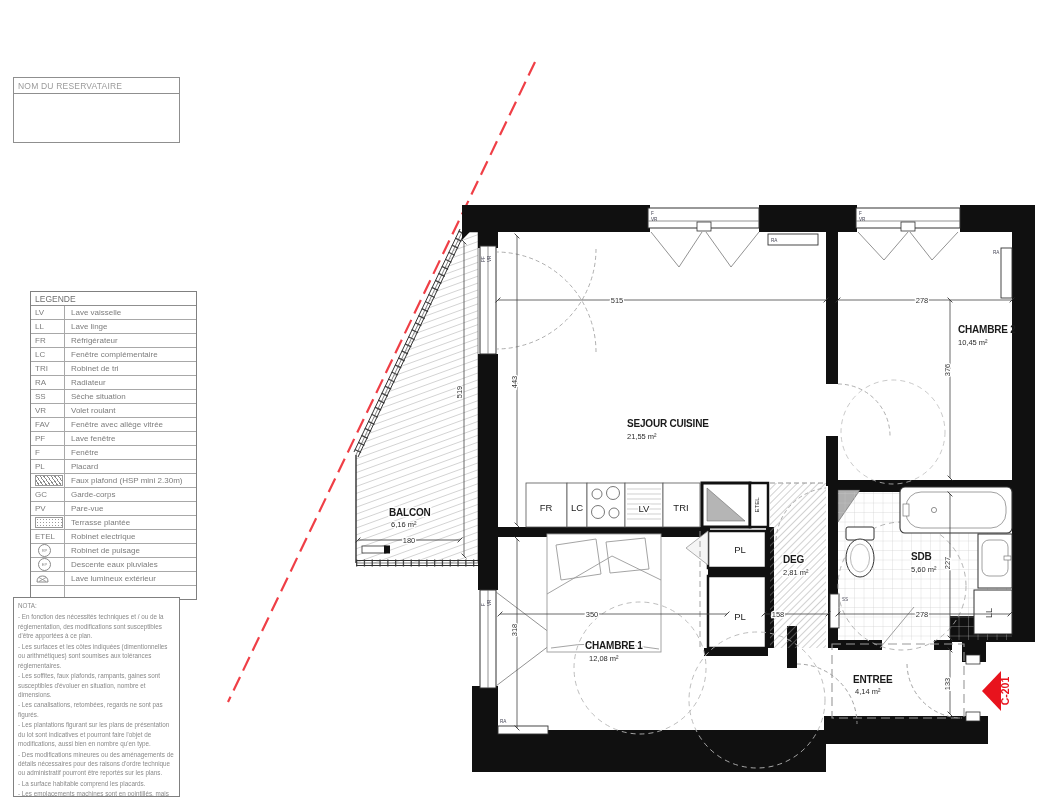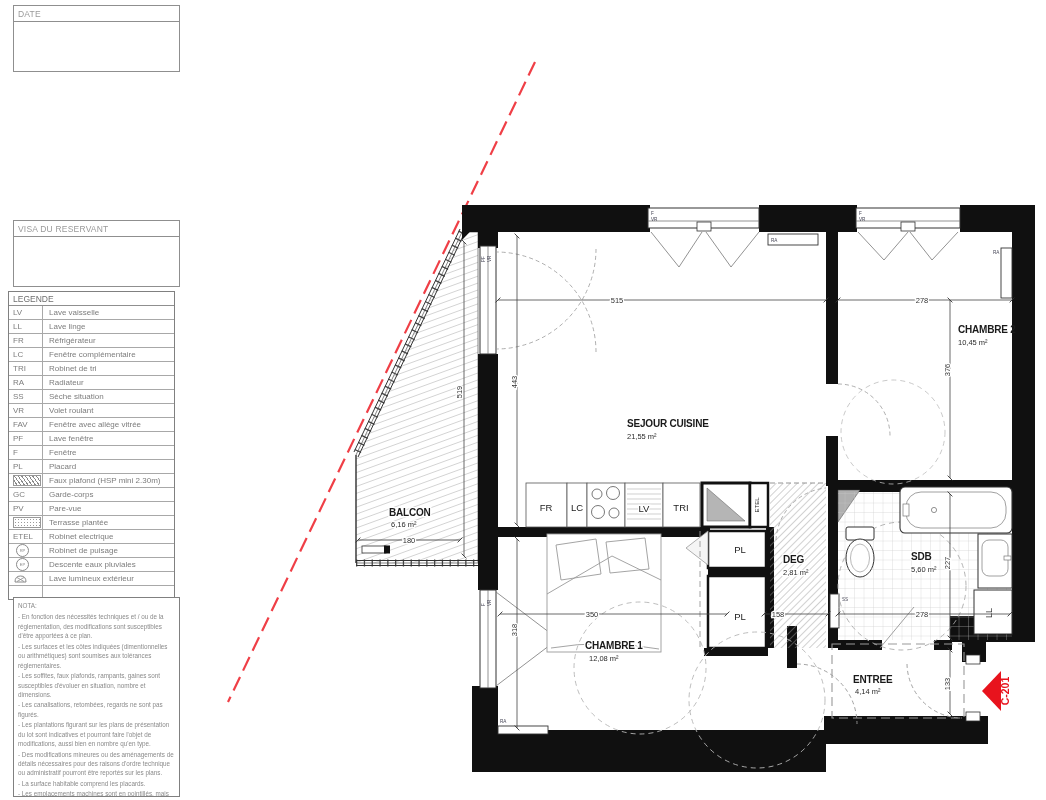--- a/index.html
+++ b/index.html
@@ -3,21 +3,21 @@
 <meta charset="utf-8">
 <style>
   html,body{margin:0;padding:0;background:#fff}
   .canvas{position:relative;width:1046px;height:800px;background:#fff;
           font-family:"Liberation Sans",sans-serif;overflow:hidden}
   .plan-svg{position:absolute;left:0;top:0}
   
   .tb-box{position:absolute;left:13px;width:167px;border:1px solid #8f8f8f;background:#fff;box-sizing:border-box}
   .tb-head{border-bottom:1px solid #8f8f8f;font-size:8.5px;color:#9a9a9a;padding:3px 4px 2px;letter-spacing:.2px}
   
-  .lgd{position:absolute;left:8px;top:291px;width:167px;border:1px solid #808080;background:#fff;box-sizing:border-box;color:#7d7d7d}
+  .lgd{position:absolute;left:30px;top:291px;width:167px;border:1px solid #808080;background:#fff;box-sizing:border-box;color:#7d7d7d}
   .lgd-title{border-bottom:1px solid #8f8f8f;padding:2px 4px 1px;font-size:8.5px;color:#6f6f6f}
   .lgd-row{display:flex;border-bottom:1px solid #a8a8a8;height:13px;align-items:center;font-size:8px}
   .lgd-row:last-child{border-bottom:none}
   .lgd-abbr{width:34px;border-right:1px solid #a8a8a8;height:100%;display:flex;align-items:center;padding-left:4px;box-sizing:border-box}
   .lgd-label{padding-left:6px;white-space:nowrap}
   .sw-hatch{width:26px;height:9px;background:repeating-linear-gradient(55deg,#fff 0 2px,#8a8a8a 2px 3px);border:0.5px solid #999}
   .sw-dots{width:26px;height:9px;background-image:radial-gradient(#9a9a9a .7px,transparent .8px);background-size:3px 3px;border:0.5px solid #999}
   .sw-circ{width:11px;height:11px;border:1px solid #8a8a8a;border-radius:50%;font-size:4px;display:flex;align-items:center;justify-content:center;color:#8a8a8a;margin-left:3px}
   
   .nota{position:absolute;left:13px;top:597px;width:167px;height:200px;border:1px solid #808080;
@@ -277,25 +277,22 @@
       <text class="dim halo" x="778" y="617" text-anchor="middle">158</text>
       <text class="dim halo" x="922" y="617" text-anchor="middle">278</text>
     </g>
 
     <g>
       <polygon points="982,691 1001,671 1001,711" fill="#e8131d"></polygon>
       <text class="red-txt" fill="#e8131d" transform="rotate(-90 1009 691)" x="1009" y="691" text-anchor="middle">C-201</text>
     </g>
   </svg>
 
-  <div class="tb-box" style="top:5px;height:67px">
-    <div class="tb-head">DATE</div>
-  </div>
-  <div class="tb-box" style="top:220px;height:67px">
-    <div class="tb-head">VISA DU RESERVANT</div>
+  <div class="tb-box" style="top:77px;height:66px">
+    <div class="tb-head">NOM DU RESERVATAIRE</div>
   </div>
 
   <div class="lgd">
     <div class="lgd-title">LEGENDE</div>
     <div class="lgd-row">
         <div class="lgd-abbr">LV</div>
         <div class="lgd-label">Lave vaisselle</div>
       </div>
     <div class="lgd-row">
         <div class="lgd-abbr">LL</div>

